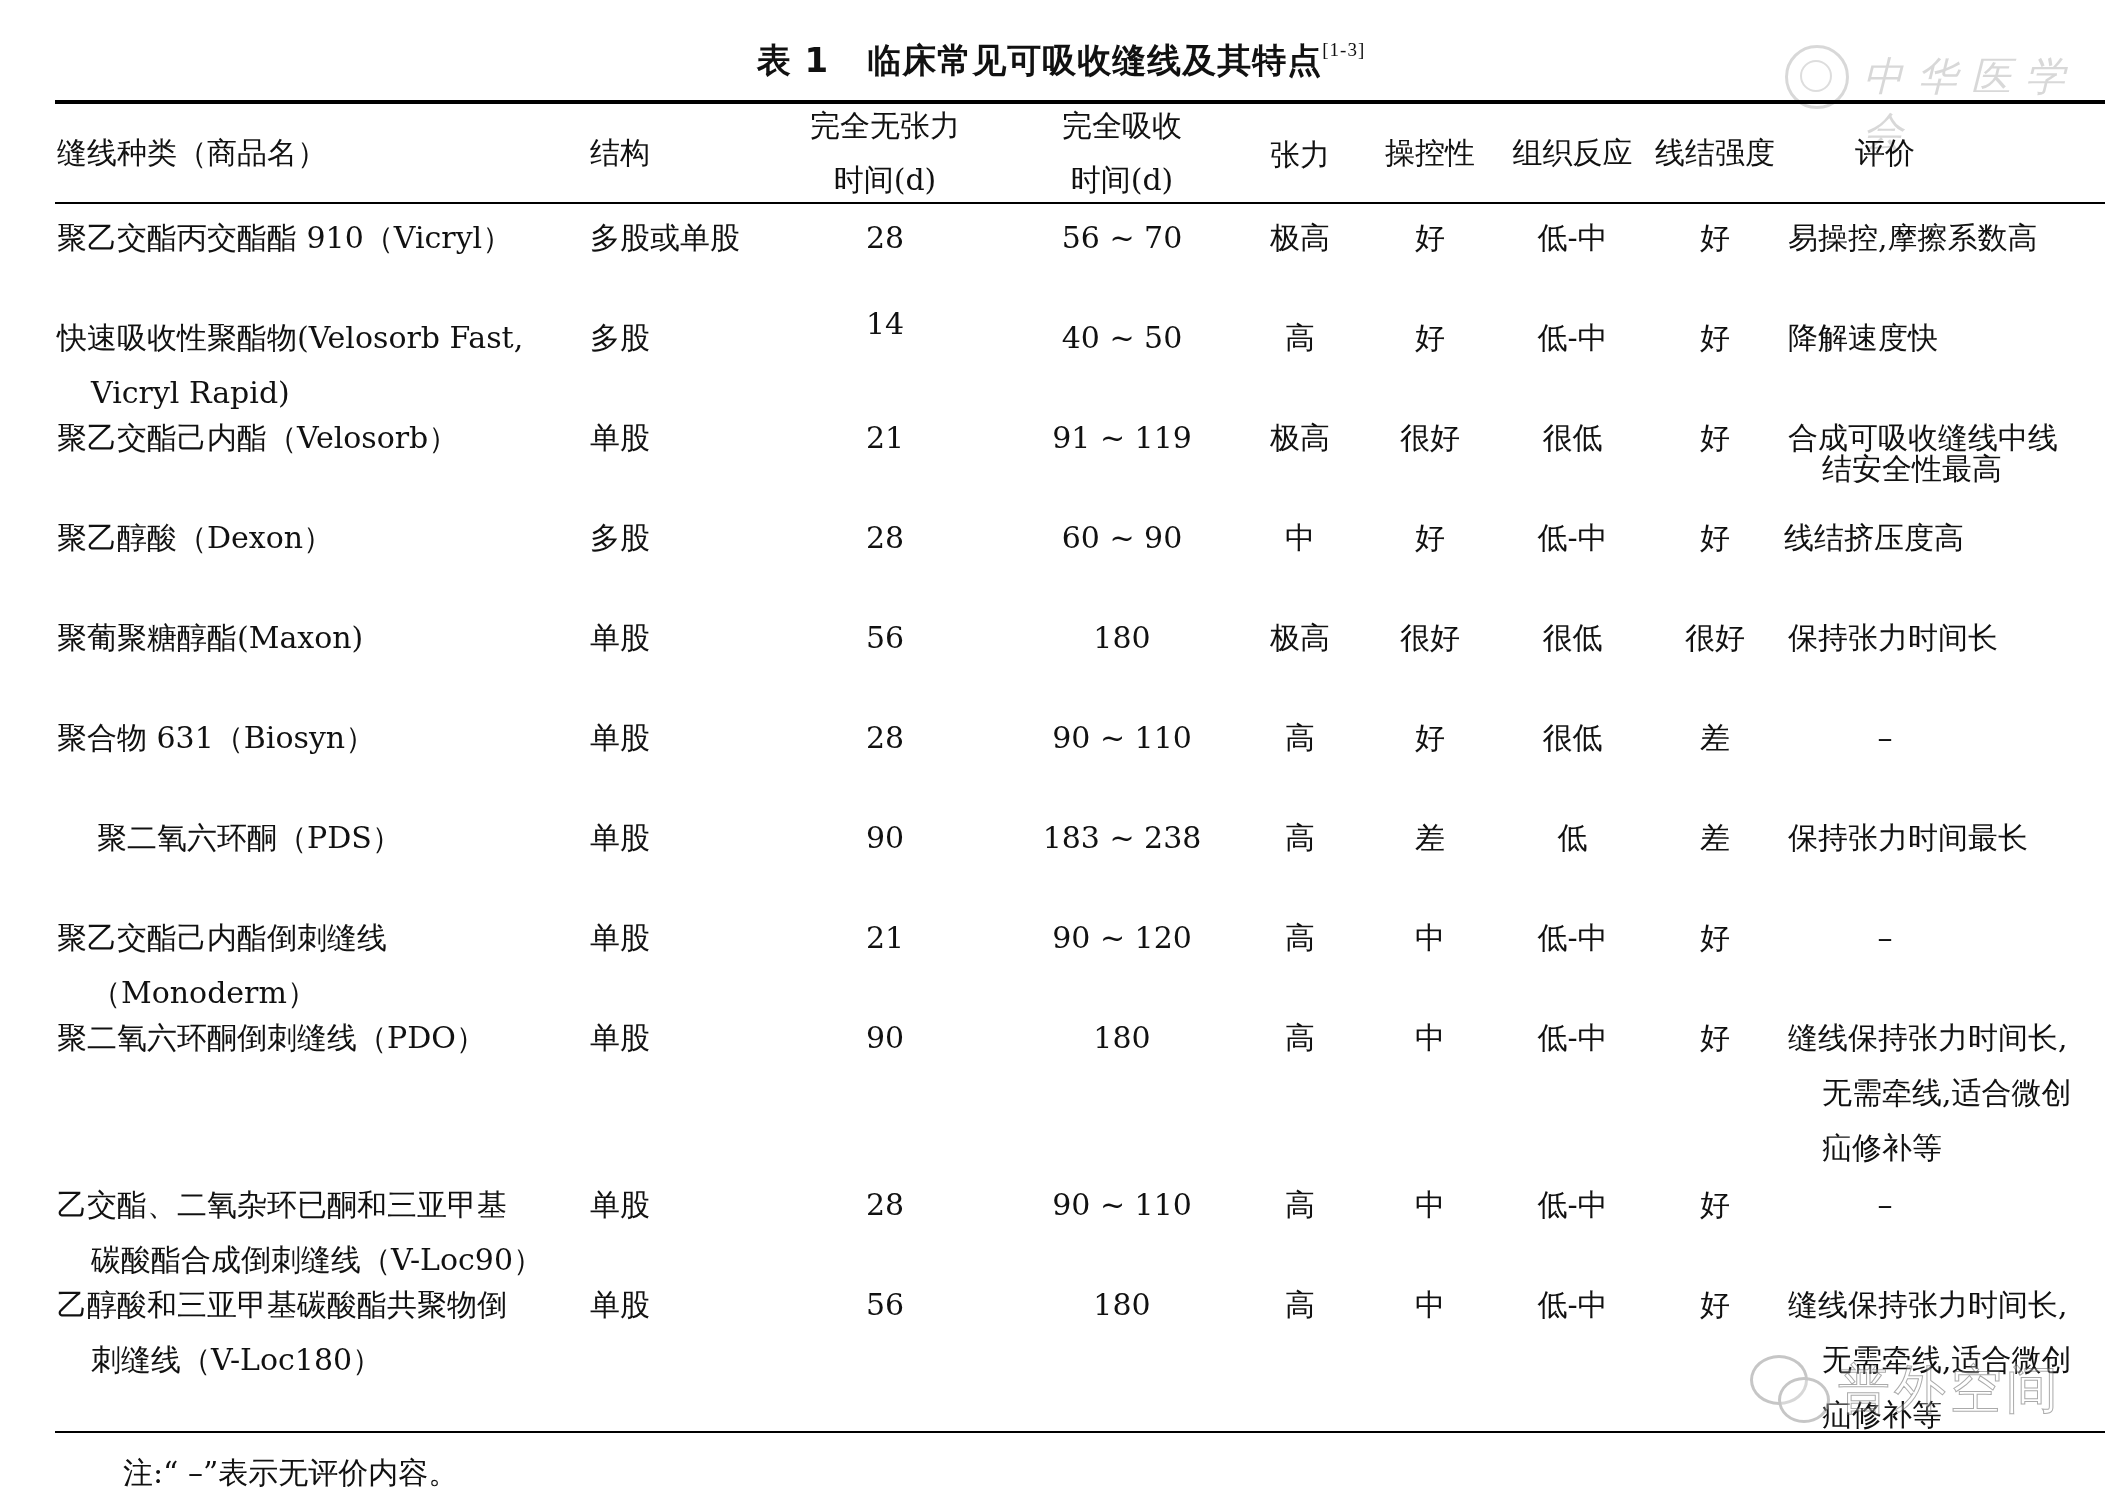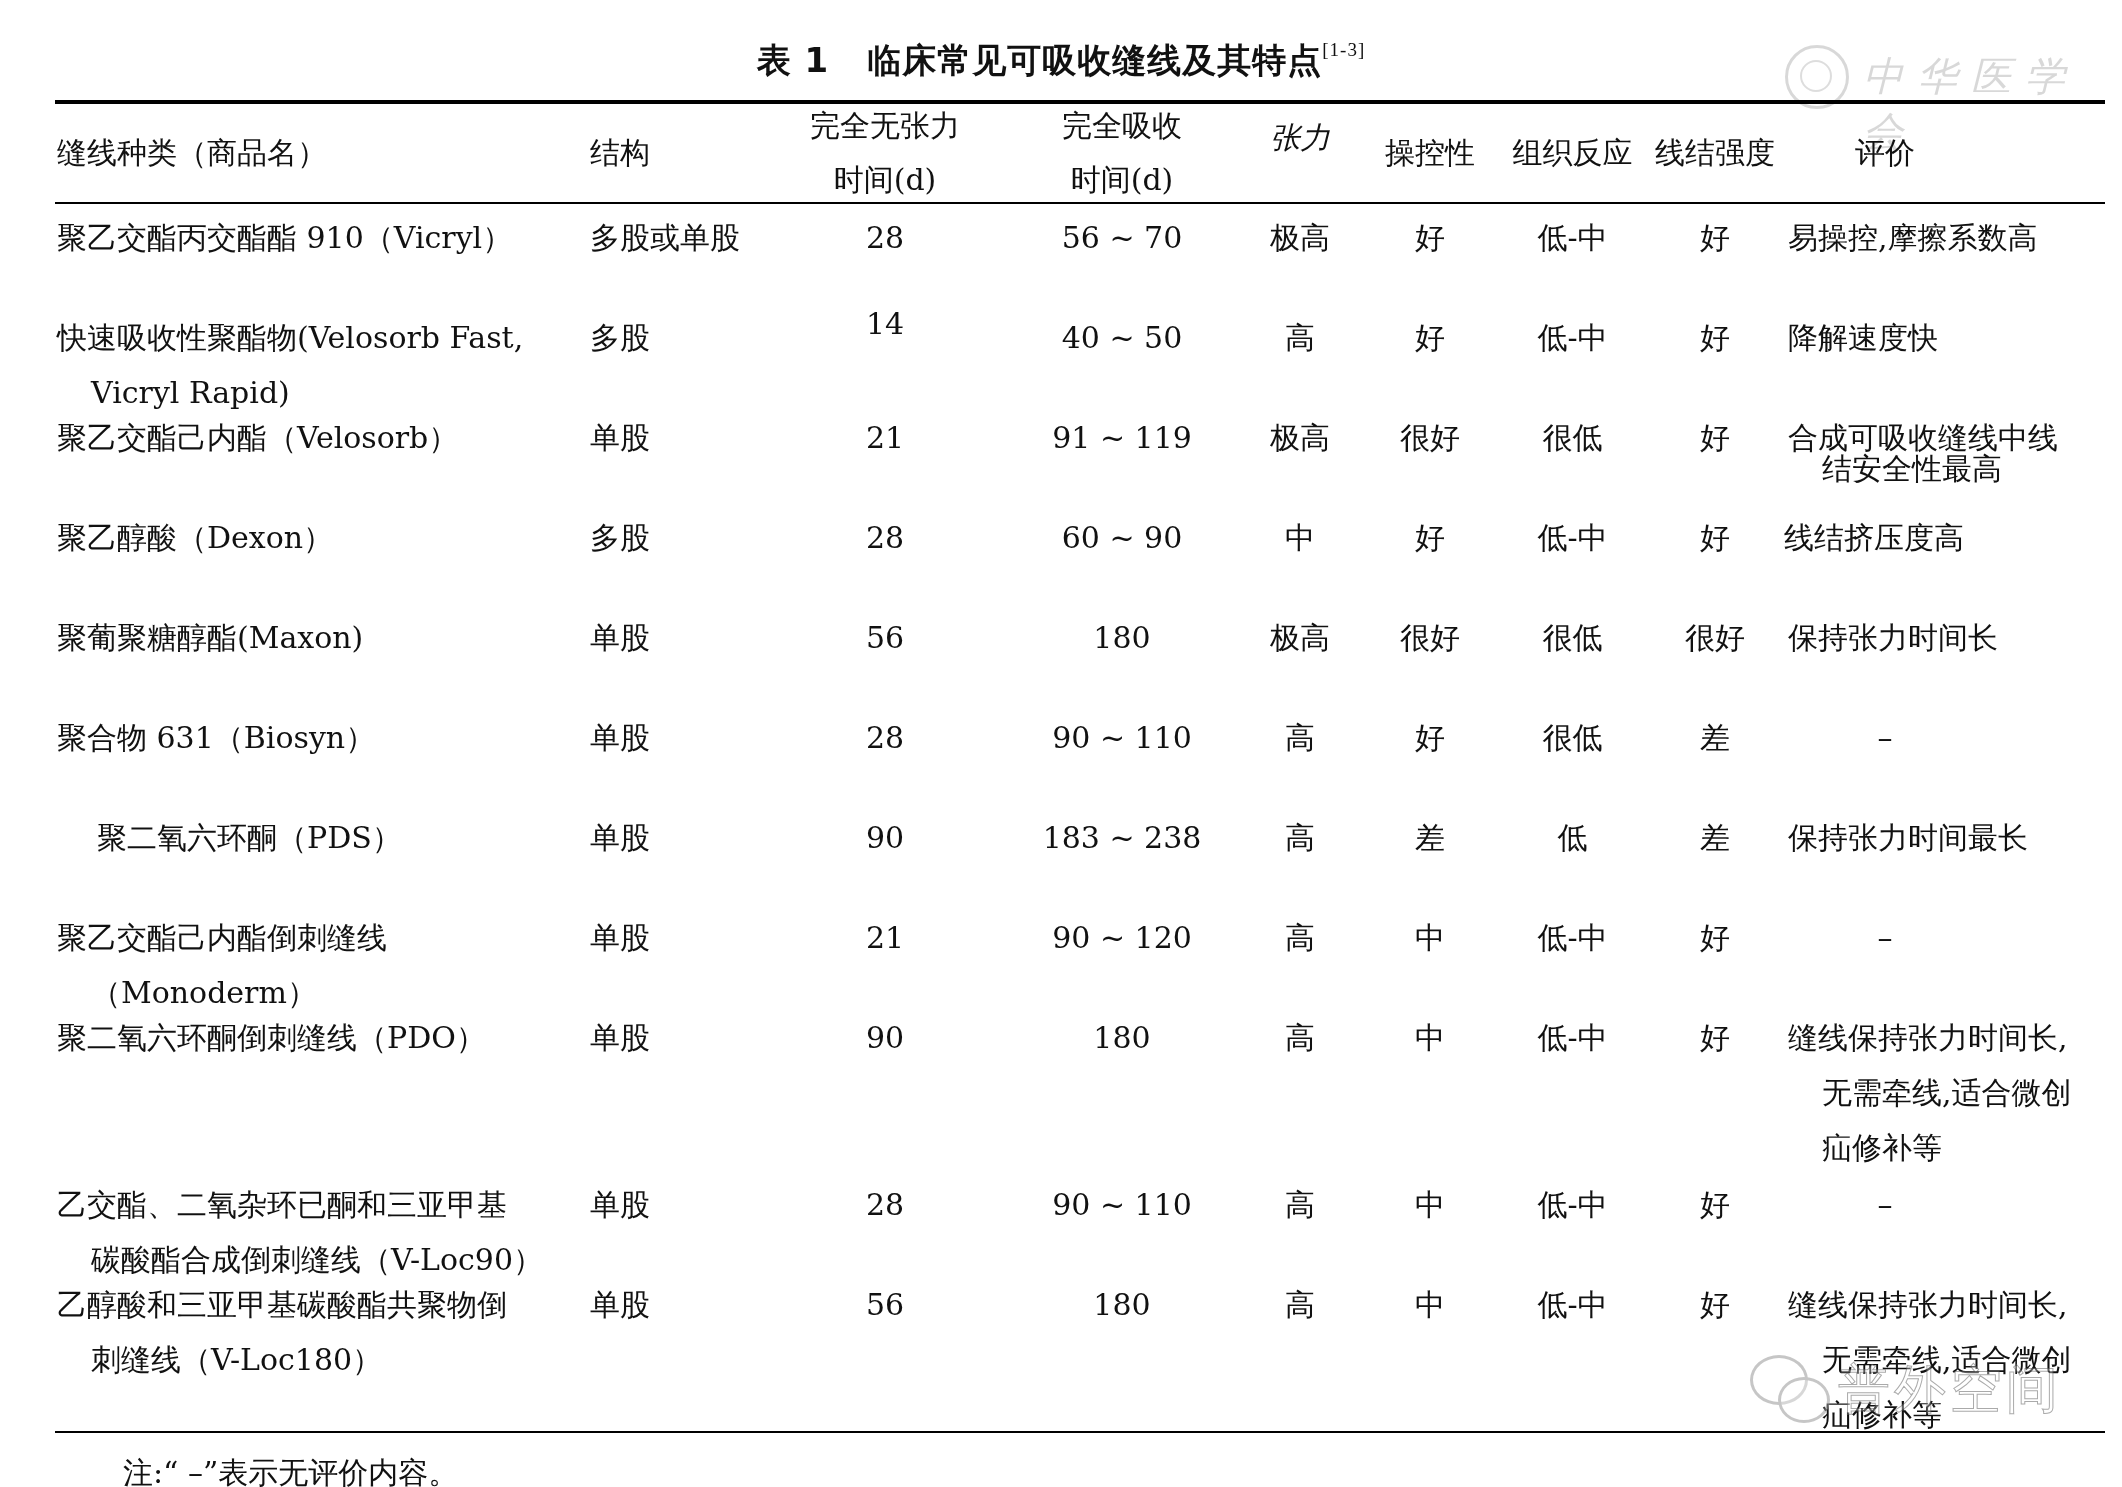--- a/index.html
+++ b/index.html
@@ -43,21 +43,21 @@
 <div class="rule mid"></div>
 <div class="rule bottom"></div>
 
 <div>
   <div class="hdr" style="left:57px; top:125px; text-align:left;">缝线种类（商品名）</div>
   <div class="hdr" style="left:590px; top:125px; text-align:left;">结构</div>
   <div class="hdr" style="left:780px; top:98px; width:210px;">完全无张力</div>
   <div class="hdr" style="left:780px; top:152px; width:210px;">时间(d)</div>
   <div class="hdr" style="left:1017px; top:98px; width:210px;">完全吸收</div>
   <div class="hdr" style="left:1017px; top:152px; width:210px;">时间(d)</div>
-  <div class="hdr" style="left:1250px; top:110px; width:100px;font-style:italic;">张力</div>
+  <div class="hdr" style="left:1250px; top:127px; width:100px;">张力</div>
   <div class="hdr" style="left:1375px; top:125px; width:110px;">操控性</div>
   <div class="hdr" style="left:1505px; top:125px; width:135px;">组织反应</div>
   <div class="hdr" style="left:1645px; top:125px; width:140px;">线结强度</div>
   <div class="hdr" style="left:1800px; top:125px; width:170px;">评价</div>
 </div>
 
 <div id="tbody">
     <div>
       <div class="cell" style="left: 57px; top: 210px; text-align: left;">聚乙交酯丙交酯酯 910（Vicryl）</div>
       <div class="cell" style="left: 91px; top: 265px; text-align: left;"></div>

